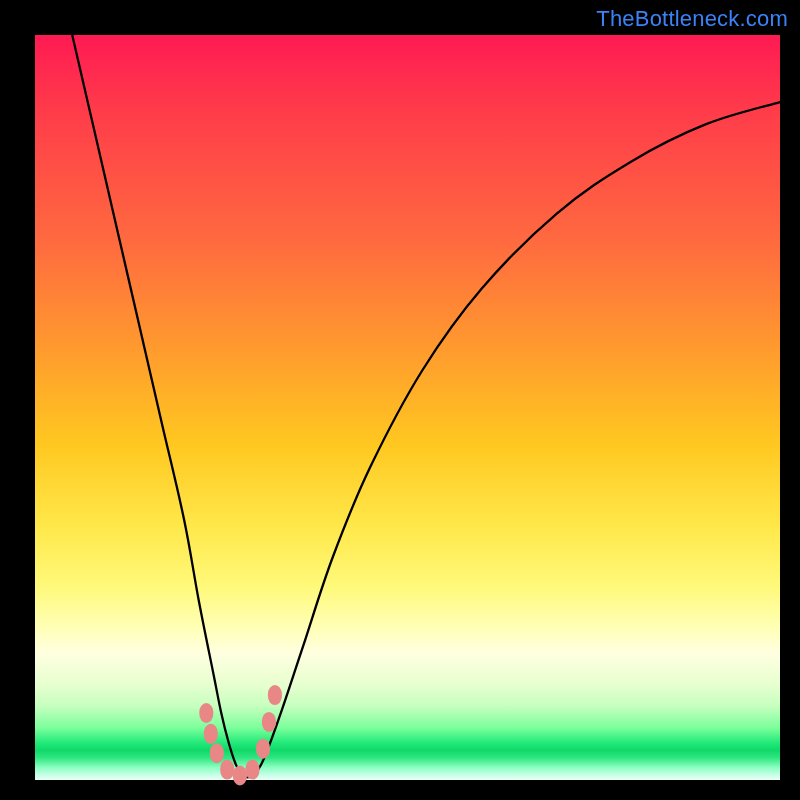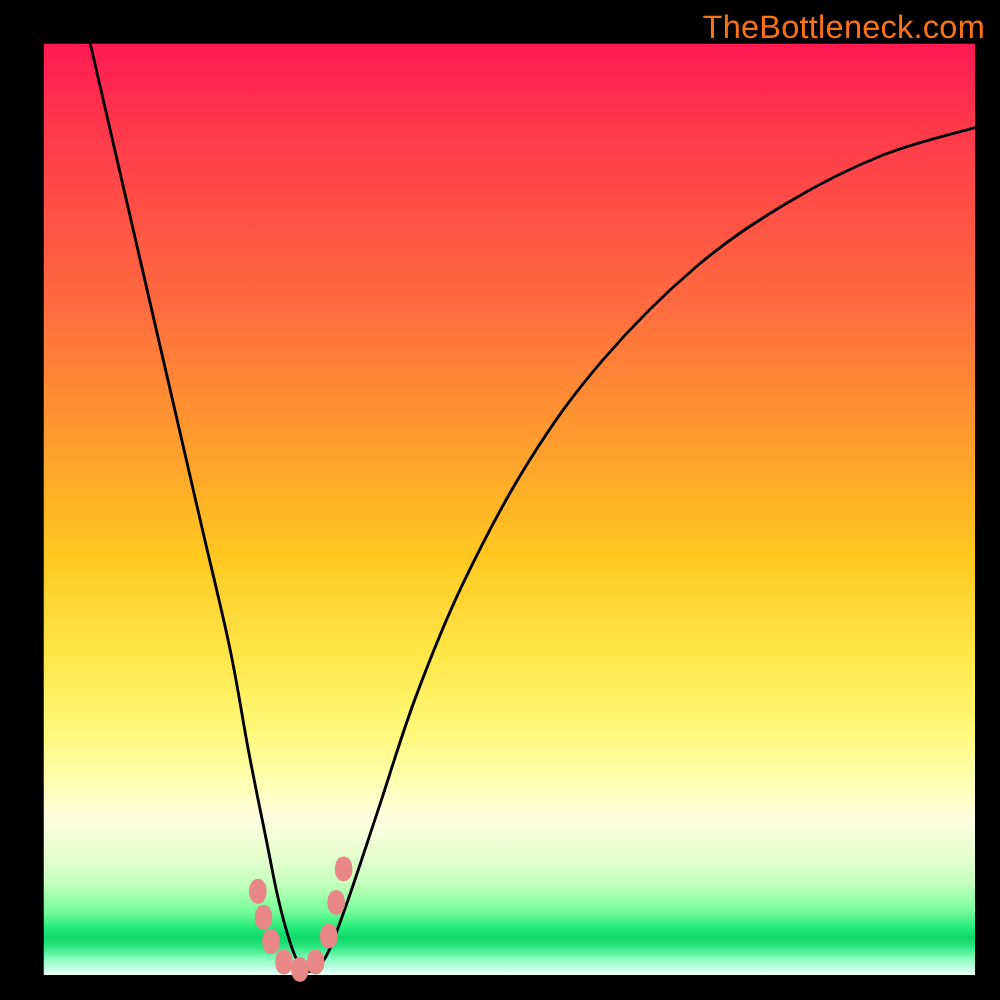--- a/index.html
+++ b/index.html
@@ -45,22 +45,22 @@
       #2ee680 97%,
       #8affc0 98.3%,
       #c4ffe6 99.3%,
       #e9fff6 100%
     );
   }
   .watermark {
     position: absolute;
     top: 6px;
     right: 12px;
-    color: #f97316;
-    font-size: 26px;
+    color: #3b82f6;
+    font-size: 22px;
     letter-spacing: 0.2px;
     font-weight: 500;
     user-select: none;
   }
   svg.curve {
     position: absolute;
     left: 0;
     top: 0;
     width: 745px;
     height: 745px;

